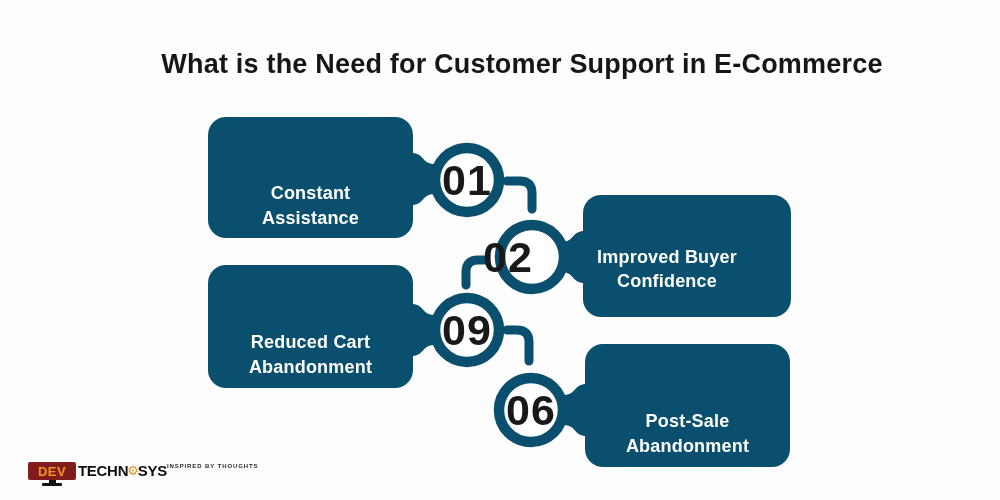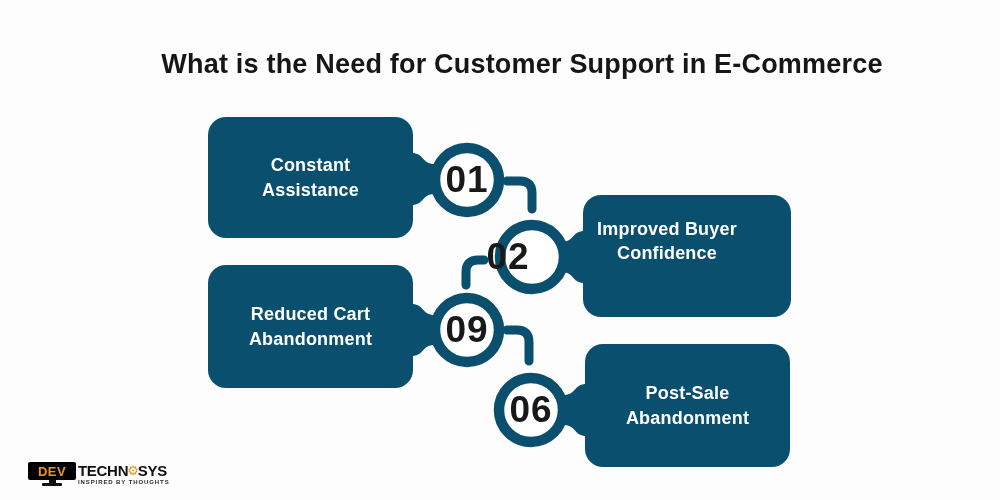--- a/index.html
+++ b/index.html
@@ -13,50 +13,50 @@
 
   .page-title {
     position:absolute; left:0; right:0; top:49px;
     text-align:center; font-size:27px; font-weight:700; color:#161616;
     letter-spacing:0.2px;
   }
 
   .box-label {
     position:absolute; display:flex; align-items:center; justify-content:center;
     text-align:center; color:#ffffff; font-size:18px; font-weight:700;
-    line-height:1.35; padding:0 26px; box-sizing:border-box; letter-spacing:0.2px;
+    line-height:1.35; padding:0 26px; box-sizing:border-box; letter-spacing:0.2px;margin-top:28px;
   }
   .lbl-1 { left:208px; top:117px; width:205px; height:121px; }
   .lbl-2 { left:563px; top:195px; width:208px; height:92px; }
   .lbl-3 { left:208px; top:265px; width:205px; height:123px;text-align:center; }
   .lbl-4 { left:585px; top:344px; width:205px; height:123px; }
 
   .step-number {
     position:absolute; width:80px; height:80px;
     display:flex; align-items:center; justify-content:center;
-    font-size:37px; font-weight:700; color:#191919; letter-spacing:1px;
+    font-size:43px; font-weight:700; color:#191919; letter-spacing:1px;
   }
   .num-1 { left:427px; top:140px; }
   .num-2 { left:468px; top:217px; }
   .num-3 { left:427px; top:290px; }
   .num-4 { left:491px; top:370px; }
 
   
   .logo { position:absolute; left:28px; top:462px; display:flex; align-items:flex-start; }
   .logo-monitor-wrap { display:flex; flex-direction:column; align-items:center; }
   .logo-monitor {
-    width:48px; height:18px; background:#000000; border-radius:2px;
+    width:48px; height:18px; background:#7f1d1d; border-radius:2px;
     display:flex; align-items:center; justify-content:center;
   }
   .logo-monitor span {
     color:#f6931d; font-size:13px; font-weight:700; letter-spacing:0.5px;
   }
   .logo-stand-neck { width:7px; height:3px; background:#111111; }
   .logo-stand-base { width:20px; height:3px; background:#111111; border-radius:1px; }
-  .logo-word { margin-left:2px; display:flex; flex-direction:column; }
+  .logo-word { margin-left:2px; display:flex; flex-direction:row; }
   .logo-brand-row { display:flex; align-items:center; height:16px; }
   .logo-brand-row .txt { font-size:15px; font-weight:700; color:#101010; letter-spacing:-0.3px; }
   .logo-gear { font-size:13px; color:#f6931d; line-height:1; margin:0 -1px; }
   .logo-tagline {
     font-size:6px; letter-spacing:0.9px; color:#2a2a2a; font-weight:700;
     margin-top:1px; white-space:nowrap;
   }
 </style>
 </head>
 <body>

